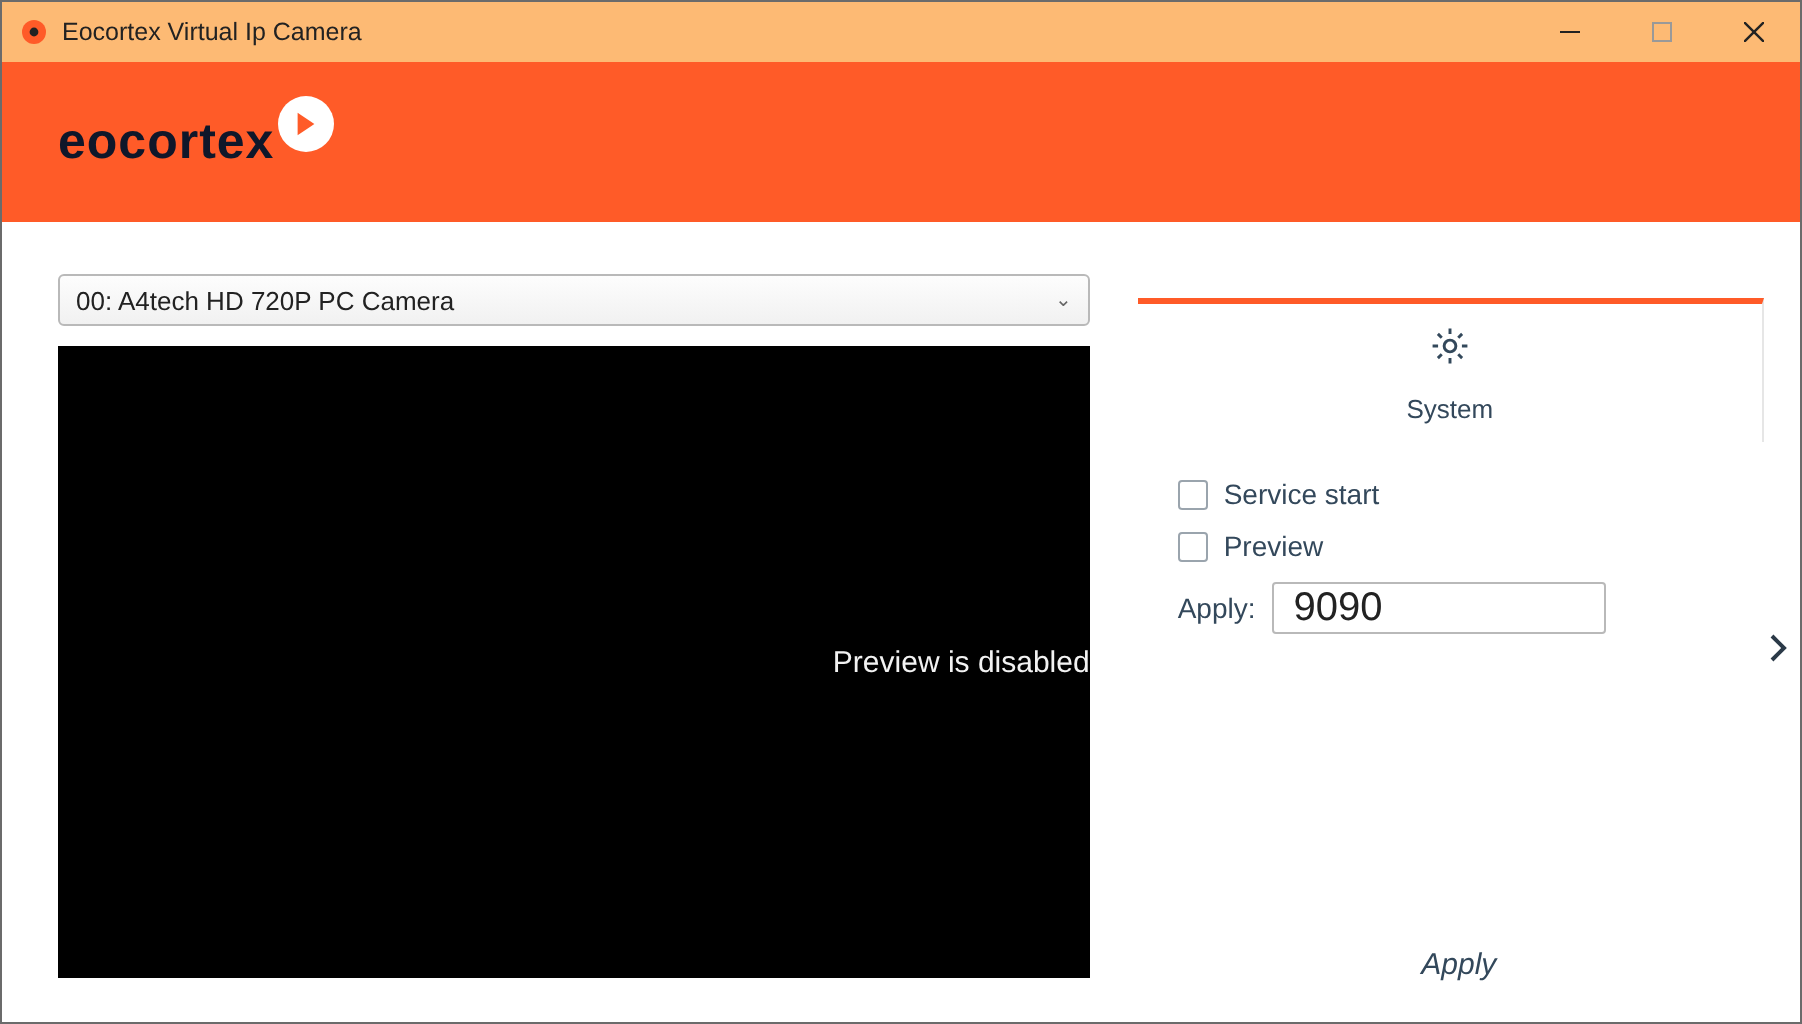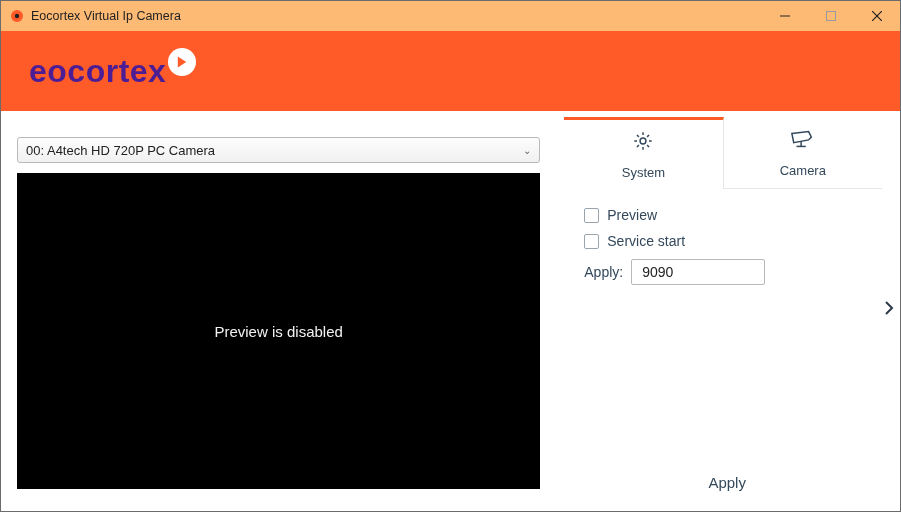--- a/index.html
+++ b/index.html
@@ -6,50 +6,50 @@
   body { width: 901px; height: 512px; background: #fff; border: 1px solid #6b6b6b; position: relative; overflow: hidden; }
 
   .titlebar { height: 30px; display: flex; align-items: center; padding: 0 0 0 8px; background: #fdba74; }
   .titlebar-icon { width: 16px; height: 16px; margin-right: 6px; display: inline-flex; align-items: center; justify-content: center; }
   .titlebar-title { font-size: 12.5px; color: #222; flex: 1; }
   .win-controls { display: flex; height: 100%; }
   .win-btn { width: 46px; height: 30px; display: flex; align-items: center; justify-content: center; color: #333; }
   .win-btn svg { width: 10px; height: 10px; }
 
   .brand-bar { height: 80px; background: #ff5b28; display: flex; align-items: center; padding-left: 28px; }
-  .brand-logo { color: #4c1d95; font-size: 32px; font-weight: 600; letter-spacing: 0.5px; display: flex; align-items: center; }
+  .brand-logo { color: #0f172a; font-size: 25px; font-weight: 600; letter-spacing: 0.5px; display: flex; }
   .brand-logo .arrow-circle { width: 28px; height: 28px; border-radius: 50%; background: #fff; display: inline-flex; align-items: center; justify-content: center; margin-left: 2px; position: relative; top: -9px; }
   .brand-logo .arrow-circle svg { width: 14px; height: 14px; fill: #ff5b28; }
 
   .content { display: flex; height: calc(100% - 110px); }
 
-  .left-panel { flex: 1.12; padding: 26px 14px 22px 16px; display: flex; flex-direction: column; }
+  .left-panel { flex: 1.12; padding: 26px 14px 22px 28px; display: flex; flex-direction: column; }
   .camera-select { width: 100%; height: 26px; border: 1px solid #b9b9b9; border-radius: 3px; background: linear-gradient(#fdfdfd,#f1f1f1); font-size: 13px; padding: 0 8px; color: #222; display: flex; align-items: center; justify-content: space-between; }
   .camera-select .chev { font-size: 10px; color: #666; }
-  .preview-box { margin-top: 10px; flex: 1; background: #000; display: flex; align-items: center; justify-content: center; text-decoration: underline; }
+  .preview-box { margin-top: 10px; flex: 1; background: #000; display: flex; align-items: center; justify-content: flex-end; text-decoration: underline; }
   .preview-msg { color: #f2f2f2; font-size: 15px; }
 
-  .right-panel { flex: 0.68; padding: 0 18px 0 10px; position: relative; }
+  .right-panel { flex: 0.68; padding: 0 18px 0 10px; position: relative; margin-top: 32px; }
   .tabs { display: flex; margin-top: 6px; }
   .tab { flex: 1; height: 72px; display: flex; flex-direction: column; align-items: center; justify-content: center; gap: 10px; font-size: 13px; color: #33485b; }
   .tab.active { border-top: 3px solid #ff5b28; border-right: 1px solid #e6e6e6; color: #33485b; }
   .tab:not(.active) { border-bottom: 1px solid #e6e6e6; }
   .tab svg { width: 26px; height: 22px; fill: none; stroke: #33485b; stroke-width: 1.6; }
   .tab .lab { font-size: 13px; }
 
   .settings { padding: 18px 8px 0 20px; color: #33485b; font-size: 14px; }
   .check-row { display: flex; align-items: center; gap: 8px; margin-bottom: 10px; }
   .checkbox { width: 15px; height: 15px; border: 1.5px solid #9aa4ad; border-radius: 2px; background: #fff; }
   .port-row { display: flex; align-items: center; gap: 8px; margin-top: 8px; }
-  .port-input { width: 134px; height: 26px; border: 1px solid #b9b9b9; border-radius: 2px; padding: 0 10px; font-size: 14px; color: #222; }
+  .port-input { width: 167px; height: 26px; border: 1px solid #b9b9b9; border-radius: 2px; padding: 0 10px; font-size: 20px; color: #222; }
 
   .expand-chev { position: absolute; right: 6px; top: 50%; transform: translateY(-10px); color: #2b3a48; }
   .expand-chev svg { width: 10px; height: 14px; stroke: #2b3a48; stroke-width: 2; fill: none; }
 
-  .apply-btn { position: absolute; bottom: 20px; left: 0; right: 0; text-align: center; font-size: 15px; color: #33485b; }
+  .apply-btn { position: absolute; bottom: 20px; left: 0; right: 0; text-align: center; font-size: 15px; color: #33485b; font-style: italic; }
 </style>
 </head>
 <body>
 
 <div class="titlebar">
   <span class="titlebar-icon">
     <svg viewBox="0 0 16 16">
         <circle cx="8" cy="8" r="6" fill="#ff5b28"></circle>
         <circle cx="8" cy="8" r="2.2" fill="#222"></circle>
       </svg>
@@ -103,40 +103,30 @@
     <div class="tabs">
       <div class="tab active">
         <span>
           <svg viewBox="0 0 24 24">
               <circle cx="12" cy="12" r="3.2"></circle>
               <path d="M12 2.5v3M12 18.5v3M21.5 12h-3M5.5 12h-3M18.6 5.4l-2.1 2.1M7.5 16.5l-2.1 2.1M18.6 18.6l-2.1-2.1M7.5 7.5 5.4 5.4"></path>
             </svg>
         </span>
         <span class="lab">System</span>
       </div>
-      <div class="tab">
-        <span>
-          <svg viewBox="0 0 28 20">
-              <path d="M2 4 L20 2 L23 8 L20 11 L4 14 Z"></path>
-              <line x1="12" y1="13" x2="12" y2="18"></line>
-              <line x1="7" y1="18" x2="17" y2="18"></line>
-            </svg>
-        </span>
-        <span class="lab">Camera</span>
-      </div>
     </div>
 
     <div class="settings">
       <div class="check-row">
         <div class="checkbox"></div>
-        <span>Preview</span>
+        <span>Service start</span>
       </div>
       <div class="check-row">
         <div class="checkbox"></div>
-        <span>Service start</span>
+        <span>Preview</span>
       </div>
       <div class="port-row">
         <span>Apply:</span>
         <input class="port-input" value="9090" style="">
       </div>
     </div>
 
     <div class="expand-chev">
       <svg viewBox="0 0 8 14">
           <path d="M1 1 L7 7 L1 13"></path>

